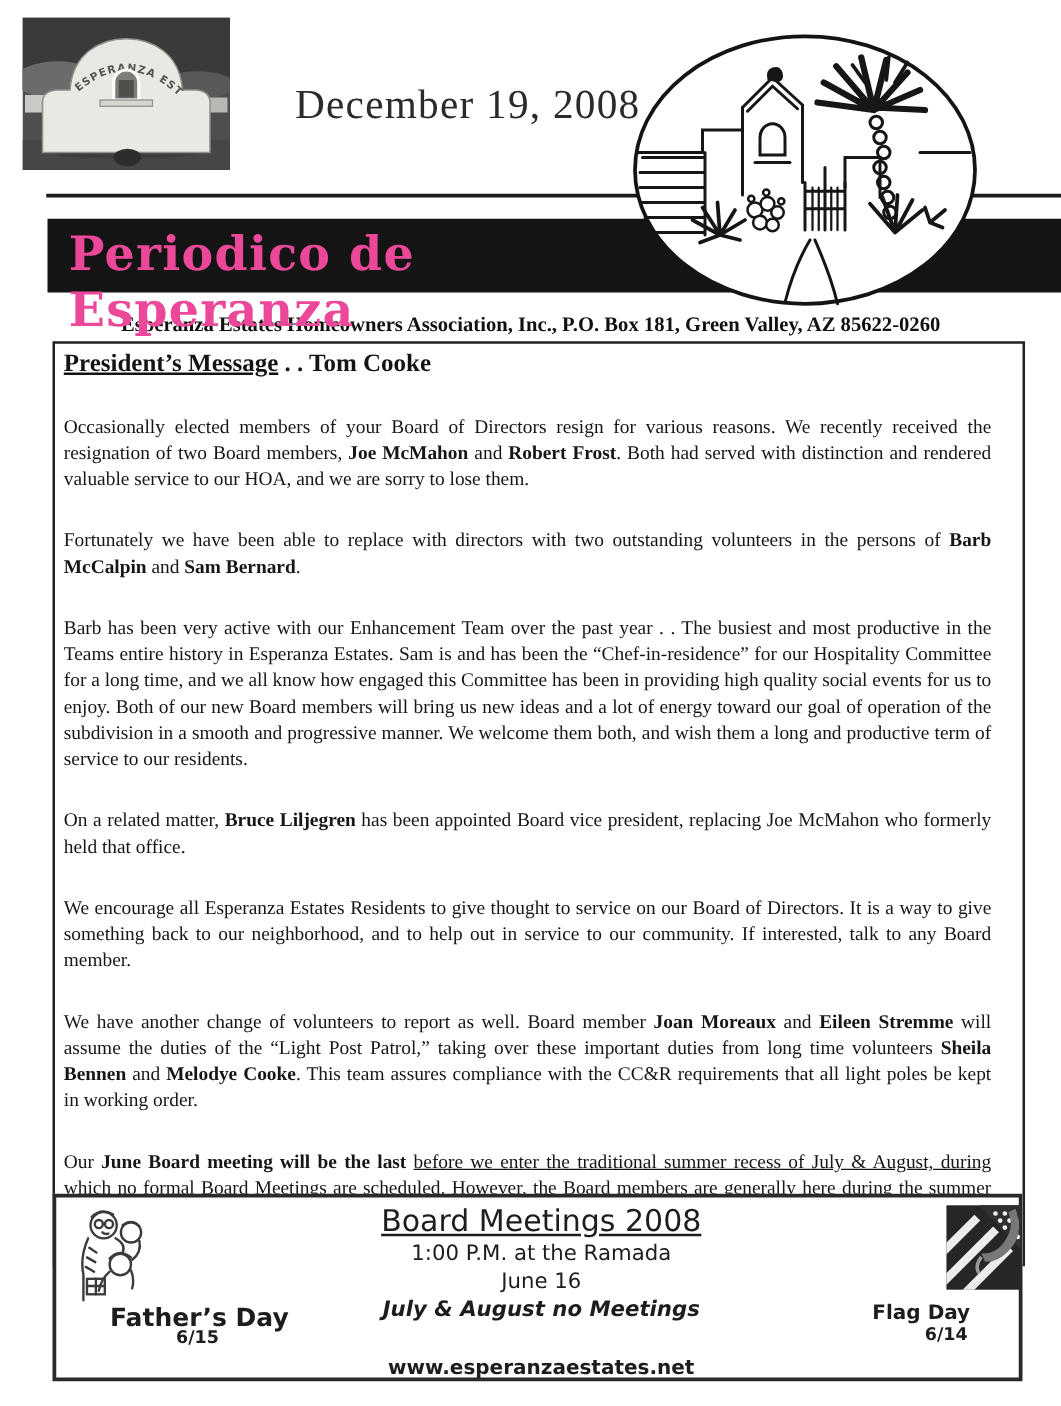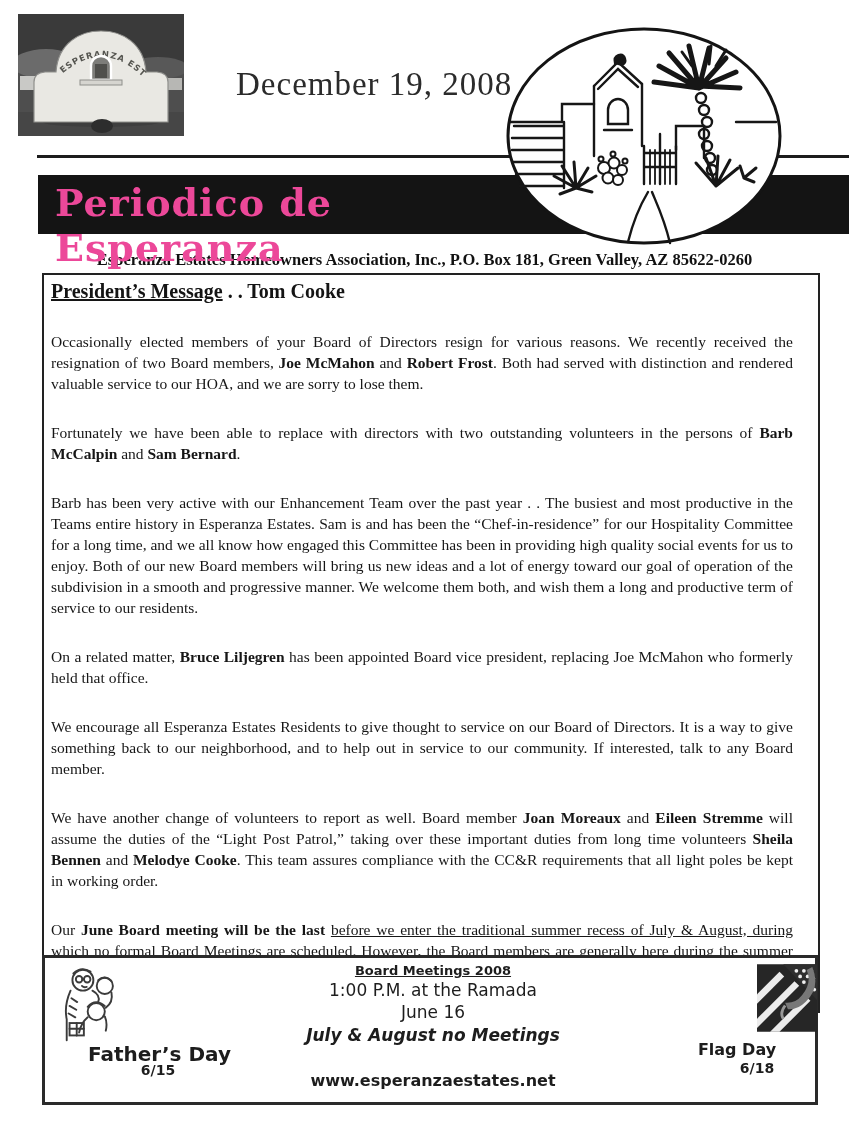--- a/index.html
+++ b/index.html
@@ -43,21 +43,21 @@
   
   .footer-box{
     position:absolute;left:42px;top:955px;width:776px;height:150px;
     box-sizing:border-box;border:3px solid #2a2a2a;background:#fff;
     font-family:"DejaVu Sans", sans-serif;color:#1d1d1d;
   }
   .fd-icon{position:absolute;left:12px;top:6px;width:88px;height:80px;}
   .fd-icon svg,.flag-icon svg{display:block;width:100%;height:100%;}
   .flag-icon{position:absolute;left:712px;top:6px;width:60px;height:68px;}
   .f-center{position:absolute;left:188px;top:5px;width:400px;text-align:center;}
-  .f-title{font-size:13px;font-weight:bold;text-decoration:underline;}
+  .f-title{font-size:24px;font-weight:normal;text-decoration:underline;}
   .f-line{font-size:17px;margin-top:2px;}
   .f-line3{font-size:17px;font-weight:bold;margin-top:3px;font-style:italic;}
   .f-site{font-size:16px;font-weight:bold;margin-top:26px;}
   .f-left-label{position:absolute;left:36px;top:84px;width:150px;text-align:right;font-size:20px;font-weight:bold;}
   .f-left-date{position:absolute;left:38px;top:104px;width:150px;text-align:center;font-size:14px;font-weight:bold;}
   .f-right-label{position:absolute;left:612px;top:82px;width:160px;text-align:center;font-size:16px;font-weight:bold;}
   .f-right-date{position:absolute;left:632px;top:102px;width:160px;text-align:center;font-size:14px;font-weight:bold;}
 </style>
 </head>
 <body>
@@ -224,16 +224,16 @@
             <circle cx="61" cy="27" r="2"></circle>
         </g>
         <path d="M59,3 q9,22 -7,37 q-9,9 -19,8 l-3,-7 q11,1 18,-8 q11,-13 5,-27 z" fill="#787878"></path>
         <path d="M30,44 q-6,8 -2,14" stroke="#999999" stroke-width="3" fill="none"></path>
       </svg>
     </div>
 
     <div class="f-left-label">Father’s Day</div>
     <div class="f-left-date">6/15</div>
     <div class="f-right-label">Flag Day</div>
-    <div class="f-right-date">6/18</div>
+    <div class="f-right-date">6/14</div>
   </div>
 
 </div>
 
 </body></html>

